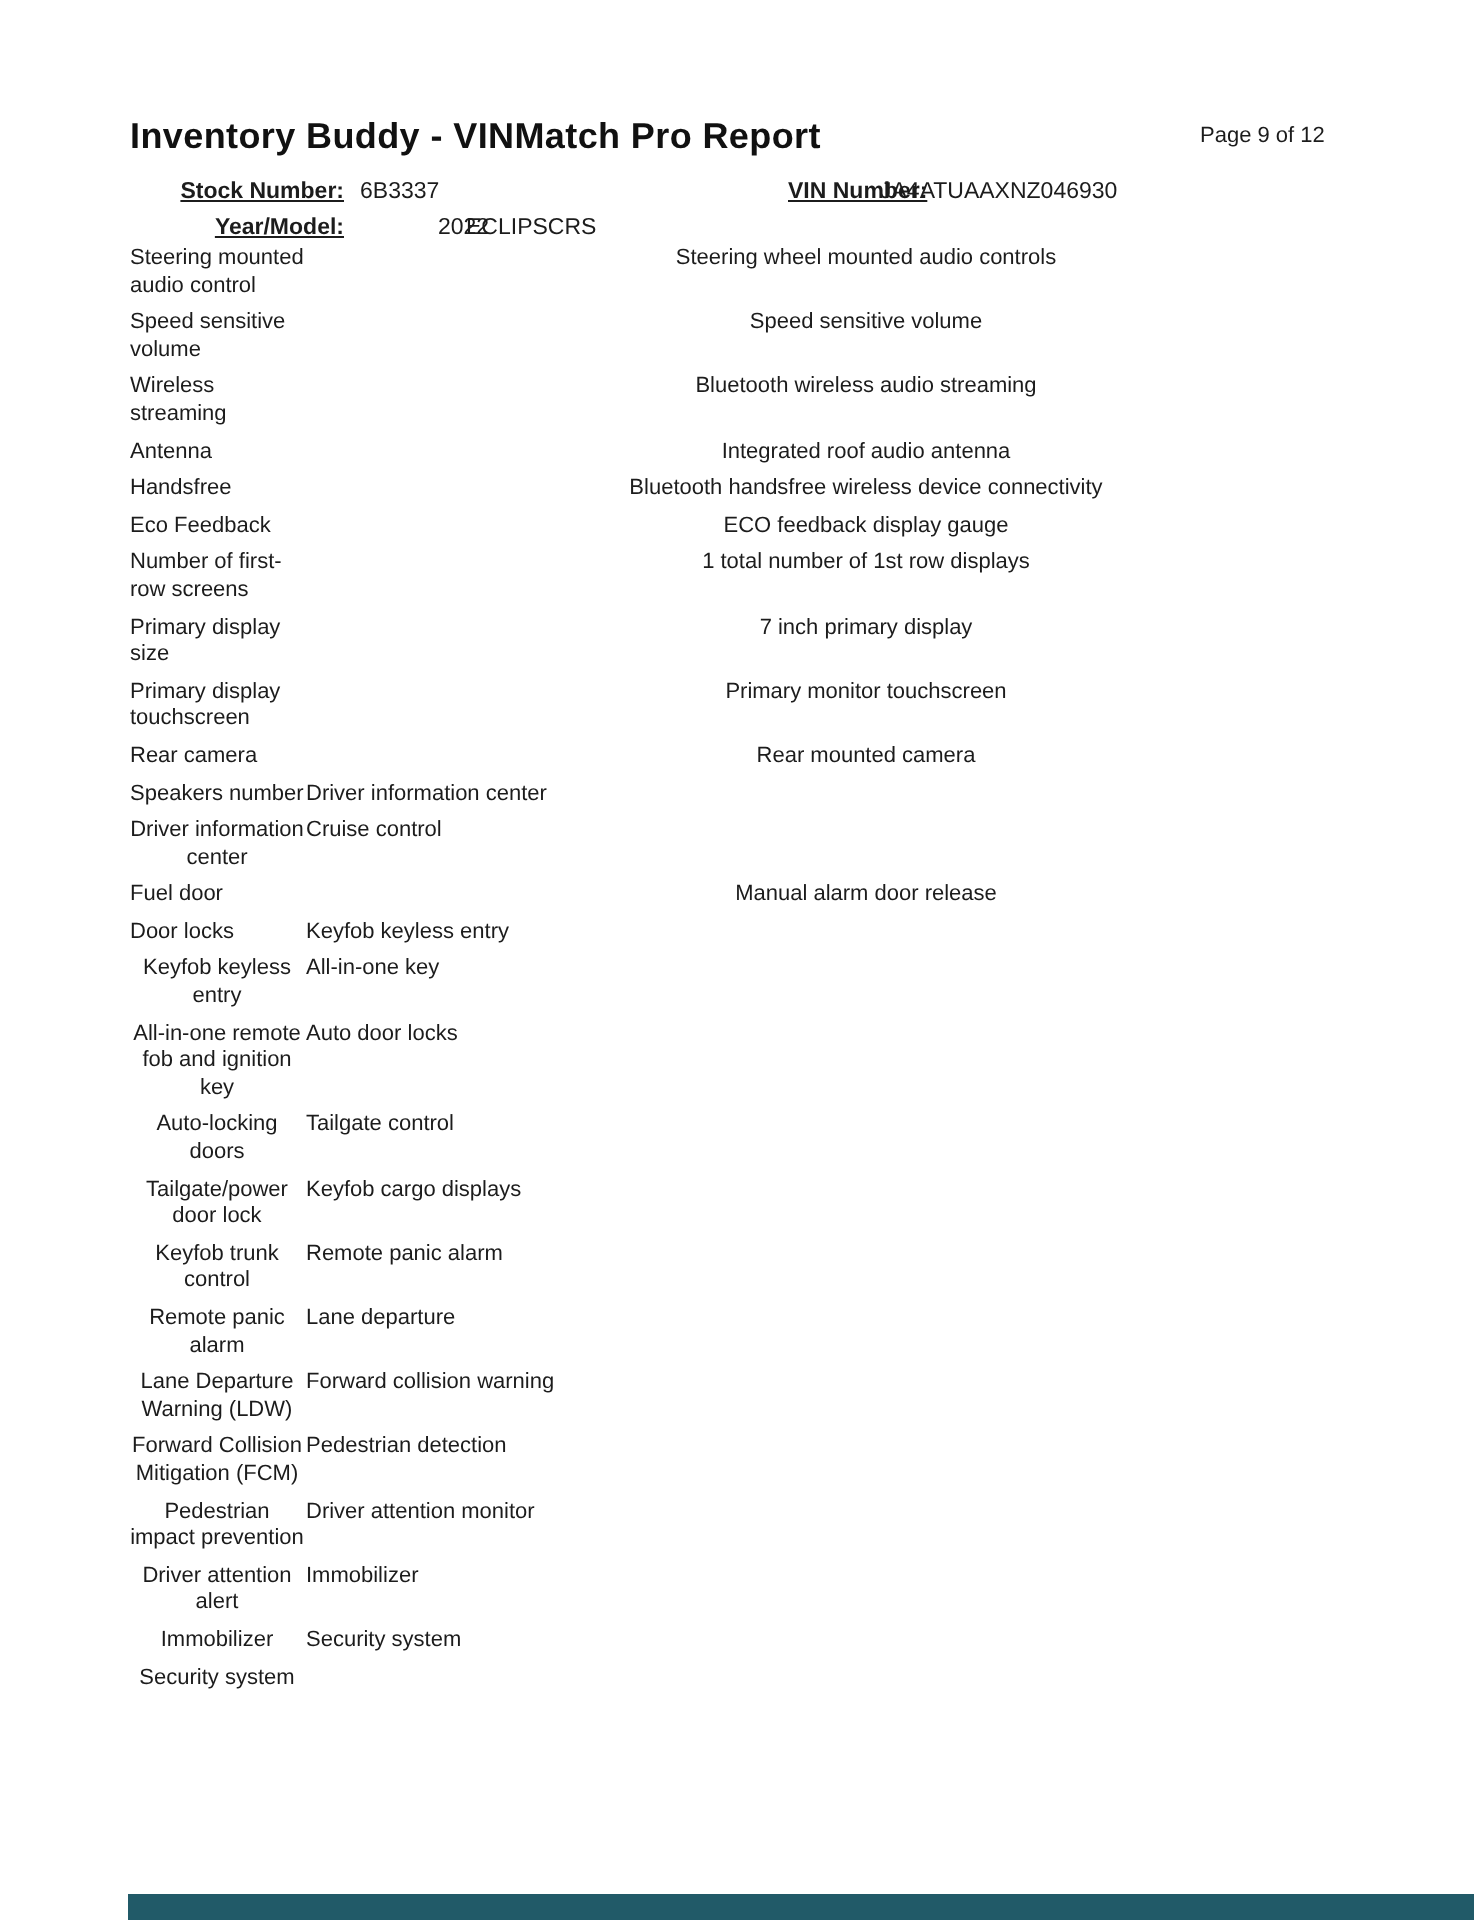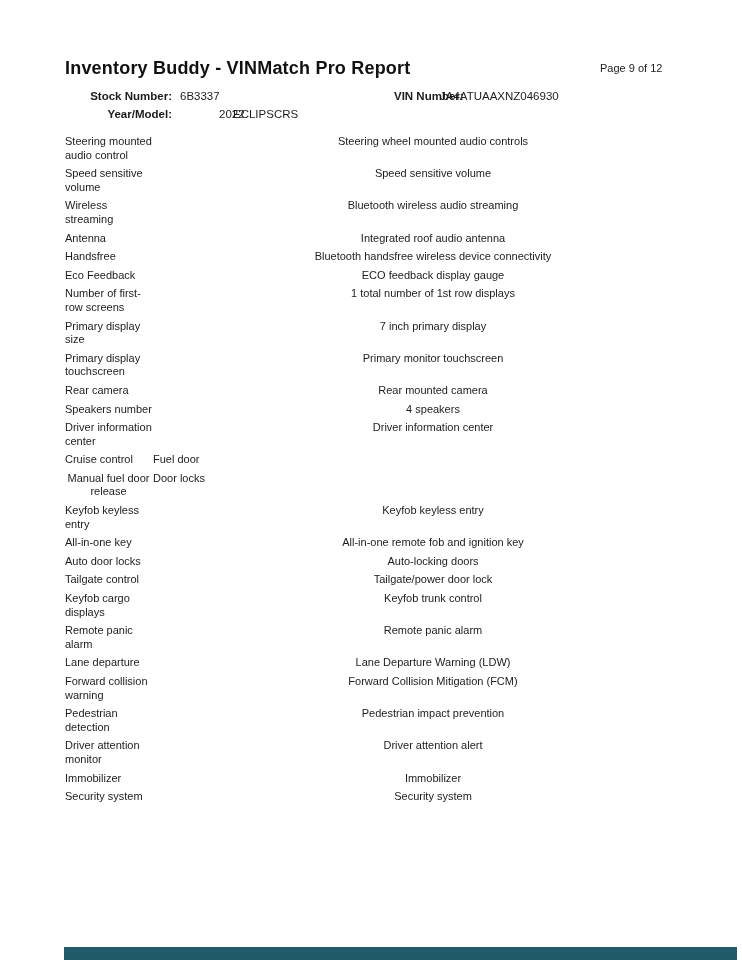--- a/index.html
+++ b/index.html
@@ -25,31 +25,31 @@
   .page-indicator {
     position: absolute;
     left: 600px;
     top: 62px;
     font-size: 11px;
     color: #1c1c1c;
   }
 
   .meta { position: absolute; left: 65px; top: 90px; width: 620px; font-size: 11.5px; }
   .meta-row { position: relative; height: 18px; }
-  .meta-label { position: absolute; left: 0; width: 107px; text-align: right; font-weight: bold; }
+  .meta-label { position: absolute; left: 0; width: 107px; text-align: right; font-weight: bold; text-decoration: underline; }
   .meta-label.vin { left: 309px; width: auto; text-align: left; margin-left: 20px; }
   .meta-value.v-stock { position: absolute; left: 115px; }
   .meta-value.v-vin { position: absolute; left: 375px; }
   .meta-value.v-year { position: absolute; left: 117px; margin-left: 37px; }
   .meta-value.v-model { position: absolute; left: 168px; }
 
   .features {
     position: absolute;
     left: 65px;
-    top: 135px;
+    top: 123px;
     width: 648px;
     display: grid;
     grid-template-columns: 87px 1fr;
     column-gap: 1px;
     row-gap: 5px;
     font-size: 11px;
     line-height: 13.6px;
   }
   .feat-label { color: #1c1c1c; }
   .feat-value { color: #1c1c1c; text-align: center; }
@@ -100,26 +100,25 @@
       <div class="feat-value">ECO feedback display gauge</div>
       <div class="feat-label">Number of first-row screens</div>
       <div class="feat-value">1 total number of 1st row displays</div>
       <div class="feat-label">Primary display size</div>
       <div class="feat-value">7 inch primary display</div>
       <div class="feat-label">Primary display touchscreen</div>
       <div class="feat-value">Primary monitor touchscreen</div>
       <div class="feat-label">Rear camera</div>
       <div class="feat-value">Rear mounted camera</div>
       <div class="feat-label">Speakers number</div>
-      <div class="feat-value">4 speakers</div>
       <div class="feat-label">Driver information center</div>
       <div class="feat-value">Driver information center</div>
       <div class="feat-label">Cruise control</div>
       <div class="feat-label">Fuel door</div>
-      <div class="feat-value">Manual fuel door release</div>
+      <div class="feat-value">Manual alarm door release</div>
       <div class="feat-label">Door locks</div>
       <div class="feat-label">Keyfob keyless entry</div>
       <div class="feat-value">Keyfob keyless entry</div>
       <div class="feat-label">All-in-one key</div>
       <div class="feat-value">All-in-one remote fob and ignition key</div>
       <div class="feat-label">Auto door locks</div>
       <div class="feat-value">Auto-locking doors</div>
       <div class="feat-label">Tailgate control</div>
       <div class="feat-value">Tailgate/power door lock</div>
       <div class="feat-label">Keyfob cargo displays</div>

